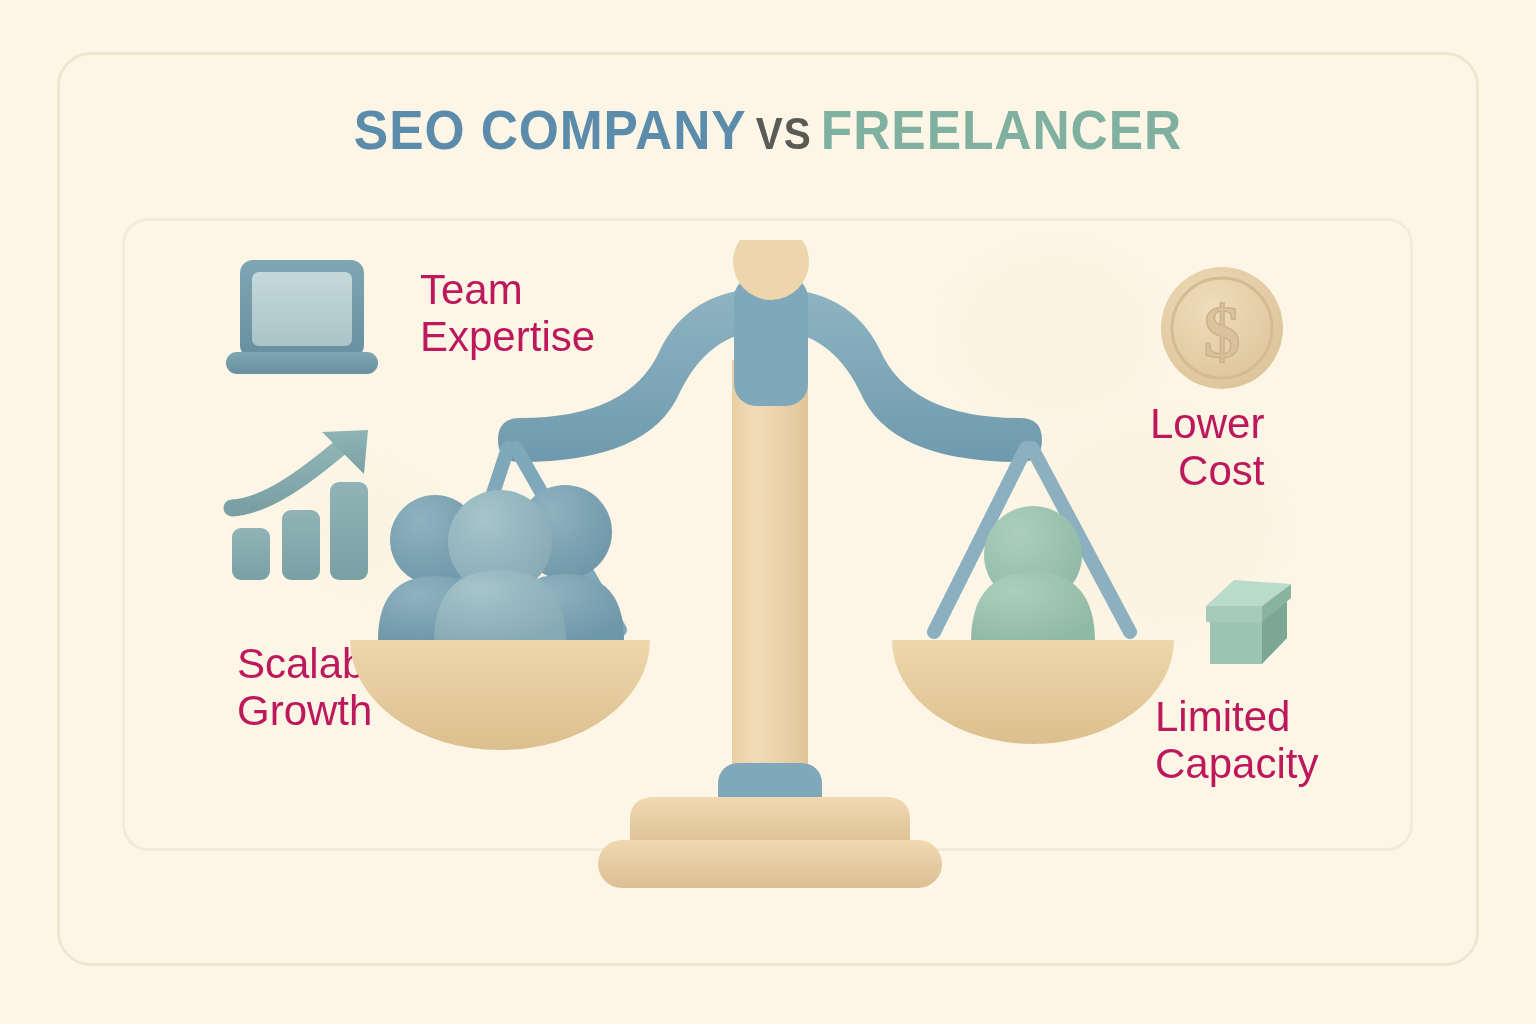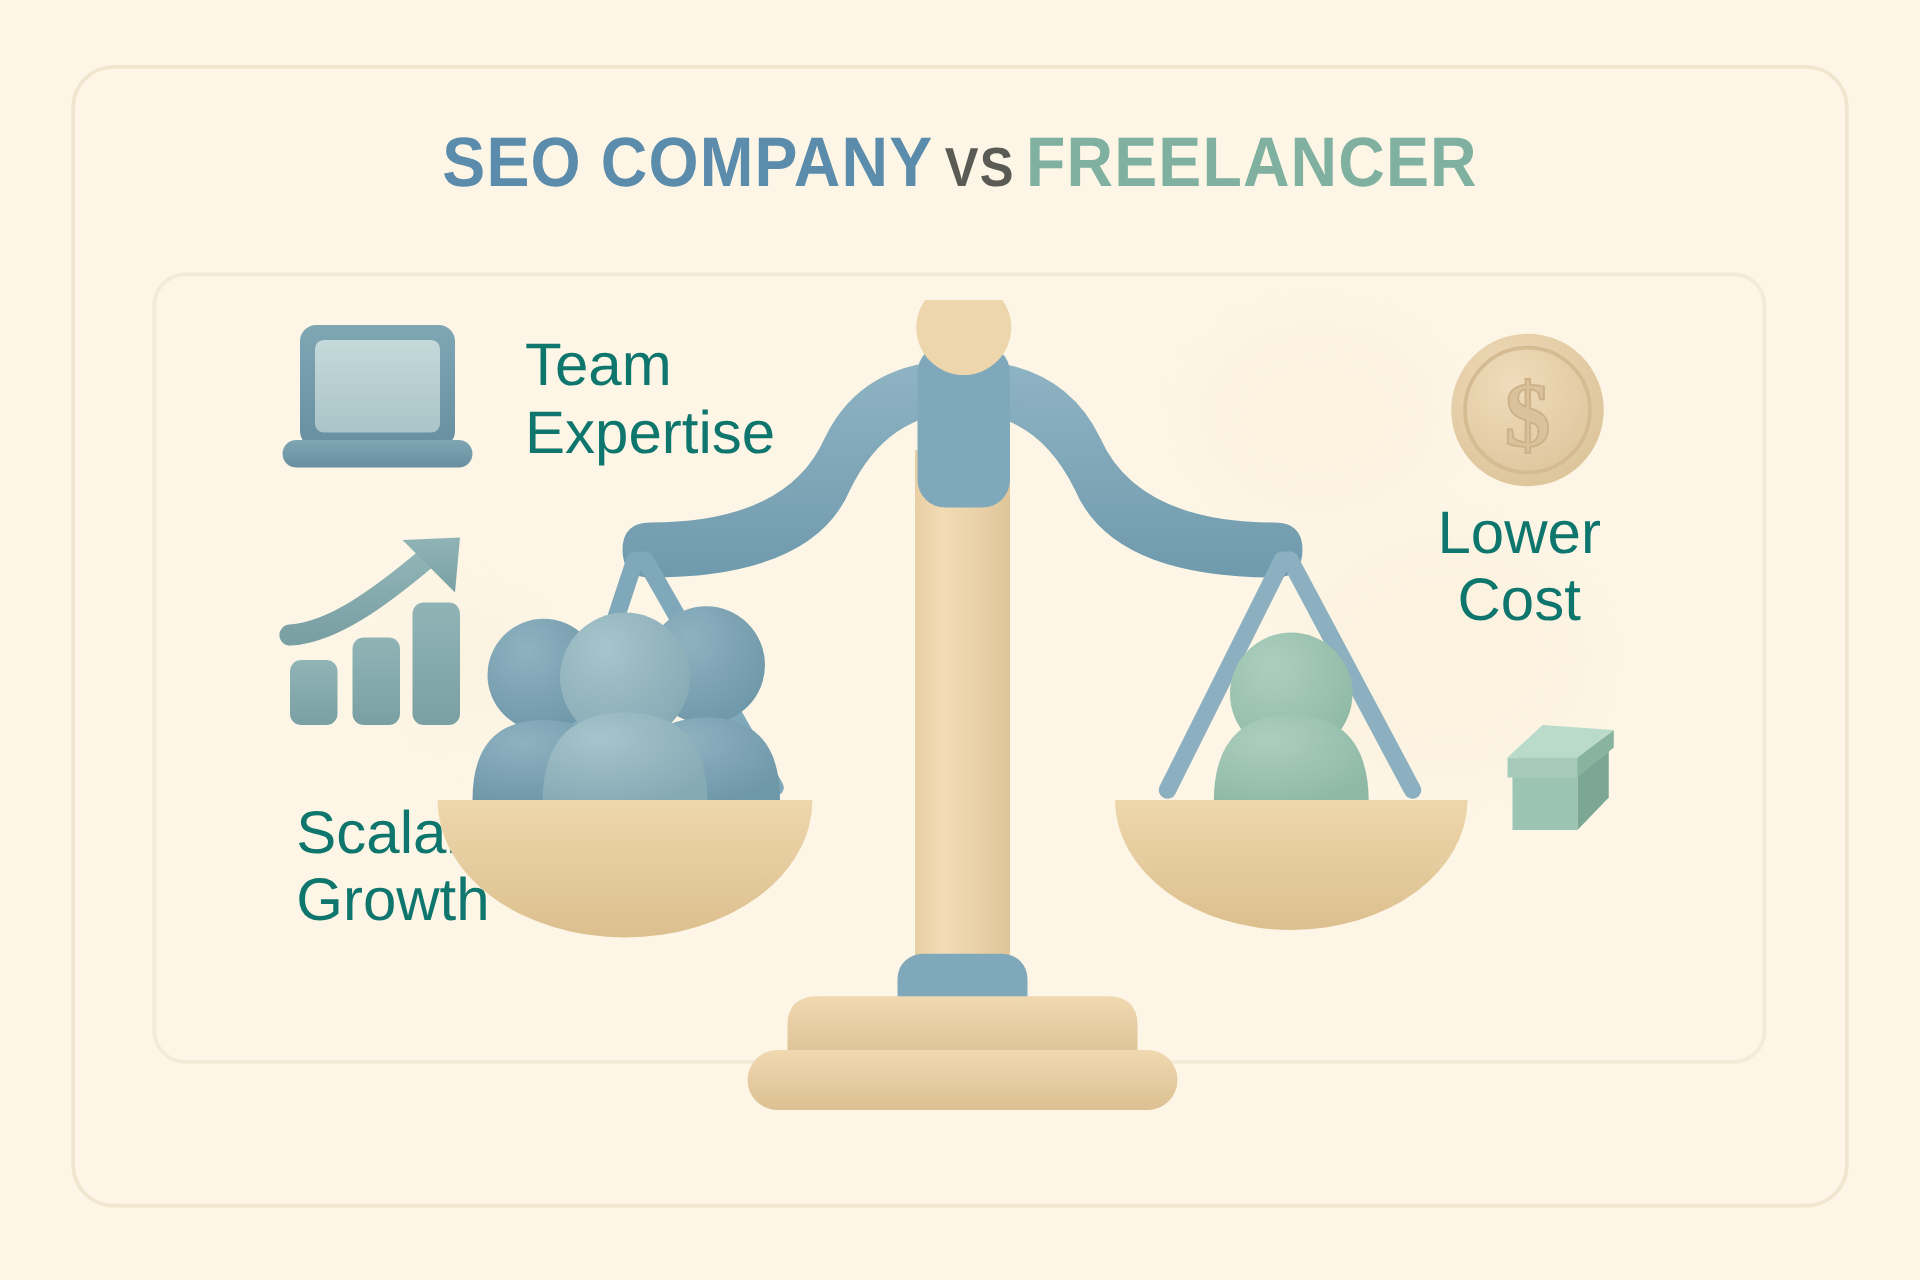--- a/index.html
+++ b/index.html
@@ -37,27 +37,27 @@
     white-space:nowrap;
     font-family:"Liberation Sans Narrow","Liberation Sans",sans-serif;
     transform:scaleX(0.92);
   }
   .t-seo{color:#5b8cab;}
   .t-vs{color:#595b54;font-size:44px;margin:0 10px;}
   .t-free{color:#7fb0a0;}
 
   
   .lbl{
-    position:absolute;color:#0f766e;font-size:48px;line-height:1.12;
+    position:absolute;color:#be185d;font-size:42px;line-height:1.12;
     font-family:"Liberation Sans",sans-serif;font-weight:400;
     white-space:pre-line;
   }
   .lbl-team{left:420px;top:266px;text-align:left;}
   .lbl-scalable{left:198px;top:640px;text-align:left;margin-left:39px;}
-  .lbl-lower{left:1150px;top:400px;text-align:center;}
+  .lbl-lower{left:1150px;top:400px;text-align:right;}
   .lbl-limited{left:1155px;top:693px;text-align:left;}
 
   
   .icon{position:absolute;}
   .icon-laptop{left:222px;top:252px;}
   .icon-growth{left:218px;top:418px;}
   .icon-coin{left:1158px;top:264px;}
   .icon-box{left:1192px;top:576px;}
 
   
@@ -138,20 +138,22 @@
       <polygon points="14,30 42,4 99,8 70,30" fill="#badbca"></polygon>
     </svg>
   </div>
 
   <div class="lbl lbl-team">Team
 Expertise</div>
   <div class="lbl lbl-scalable">Scalable
 Growth</div>
   <div class="lbl lbl-lower">Lower
 Cost</div>
+  <div class="lbl lbl-limited">Limited
+Capacity</div>
 
   <div class="scale">
     <svg width="880" height="660" viewBox="0 0 880 660">
       <defs>
         <linearGradient id="beamG" x1="0" y1="0" x2="0" y2="1">
           <stop offset="0%" stop-color="#8fb4c3"></stop>
             <stop offset="100%" stop-color="#6f9aad"></stop>
         </linearGradient>
         <linearGradient id="colG" x1="0" y1="0" x2="1" y2="0">
           <stop offset="0%" stop-color="#e3c79c"></stop>

